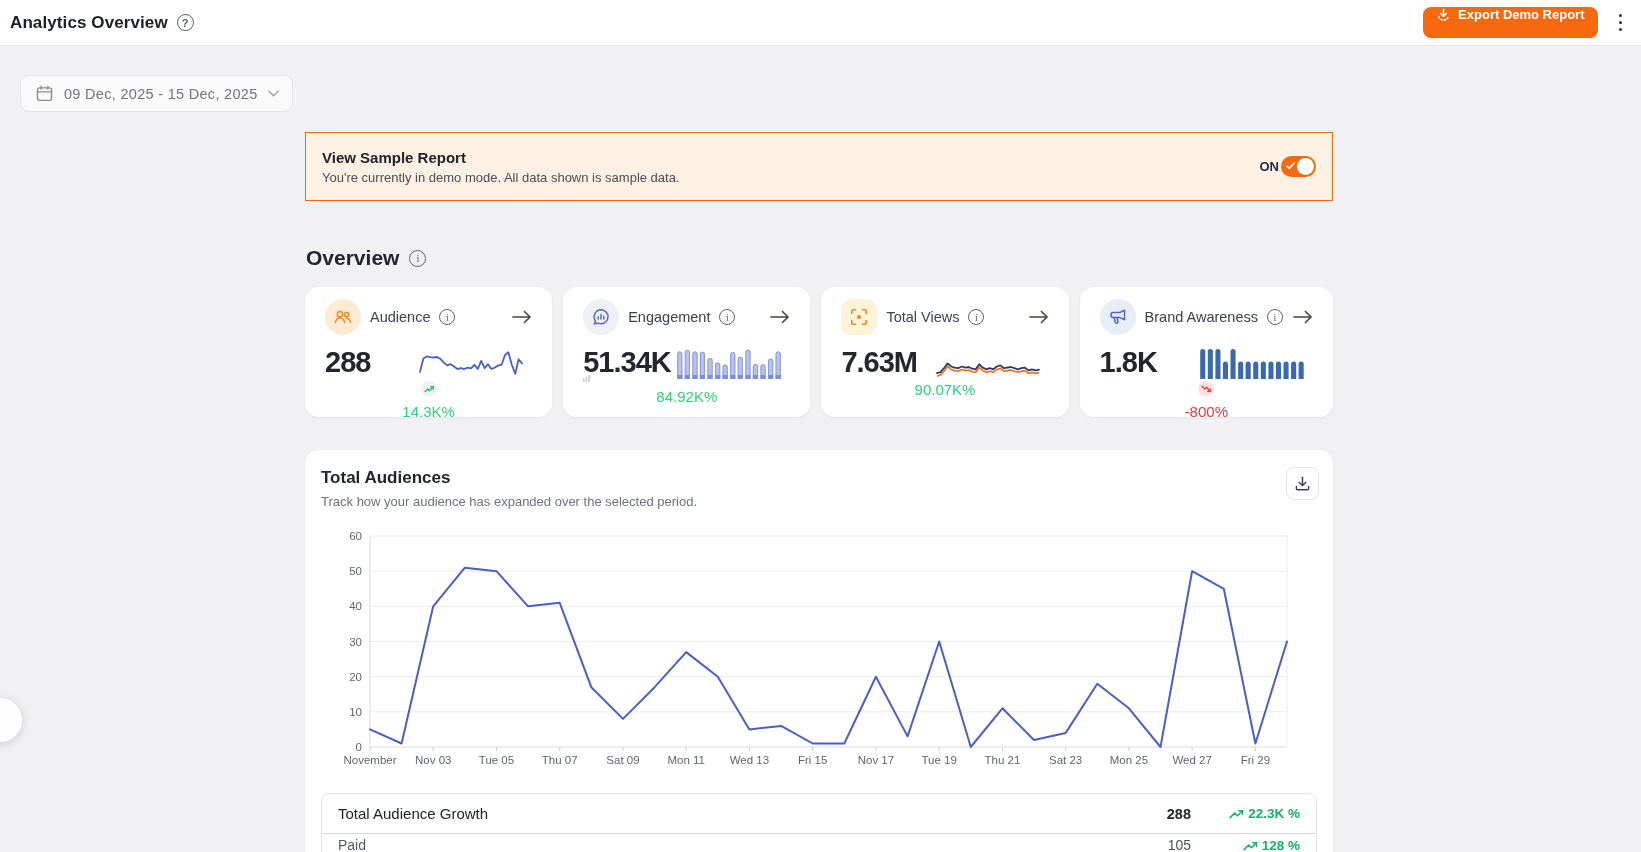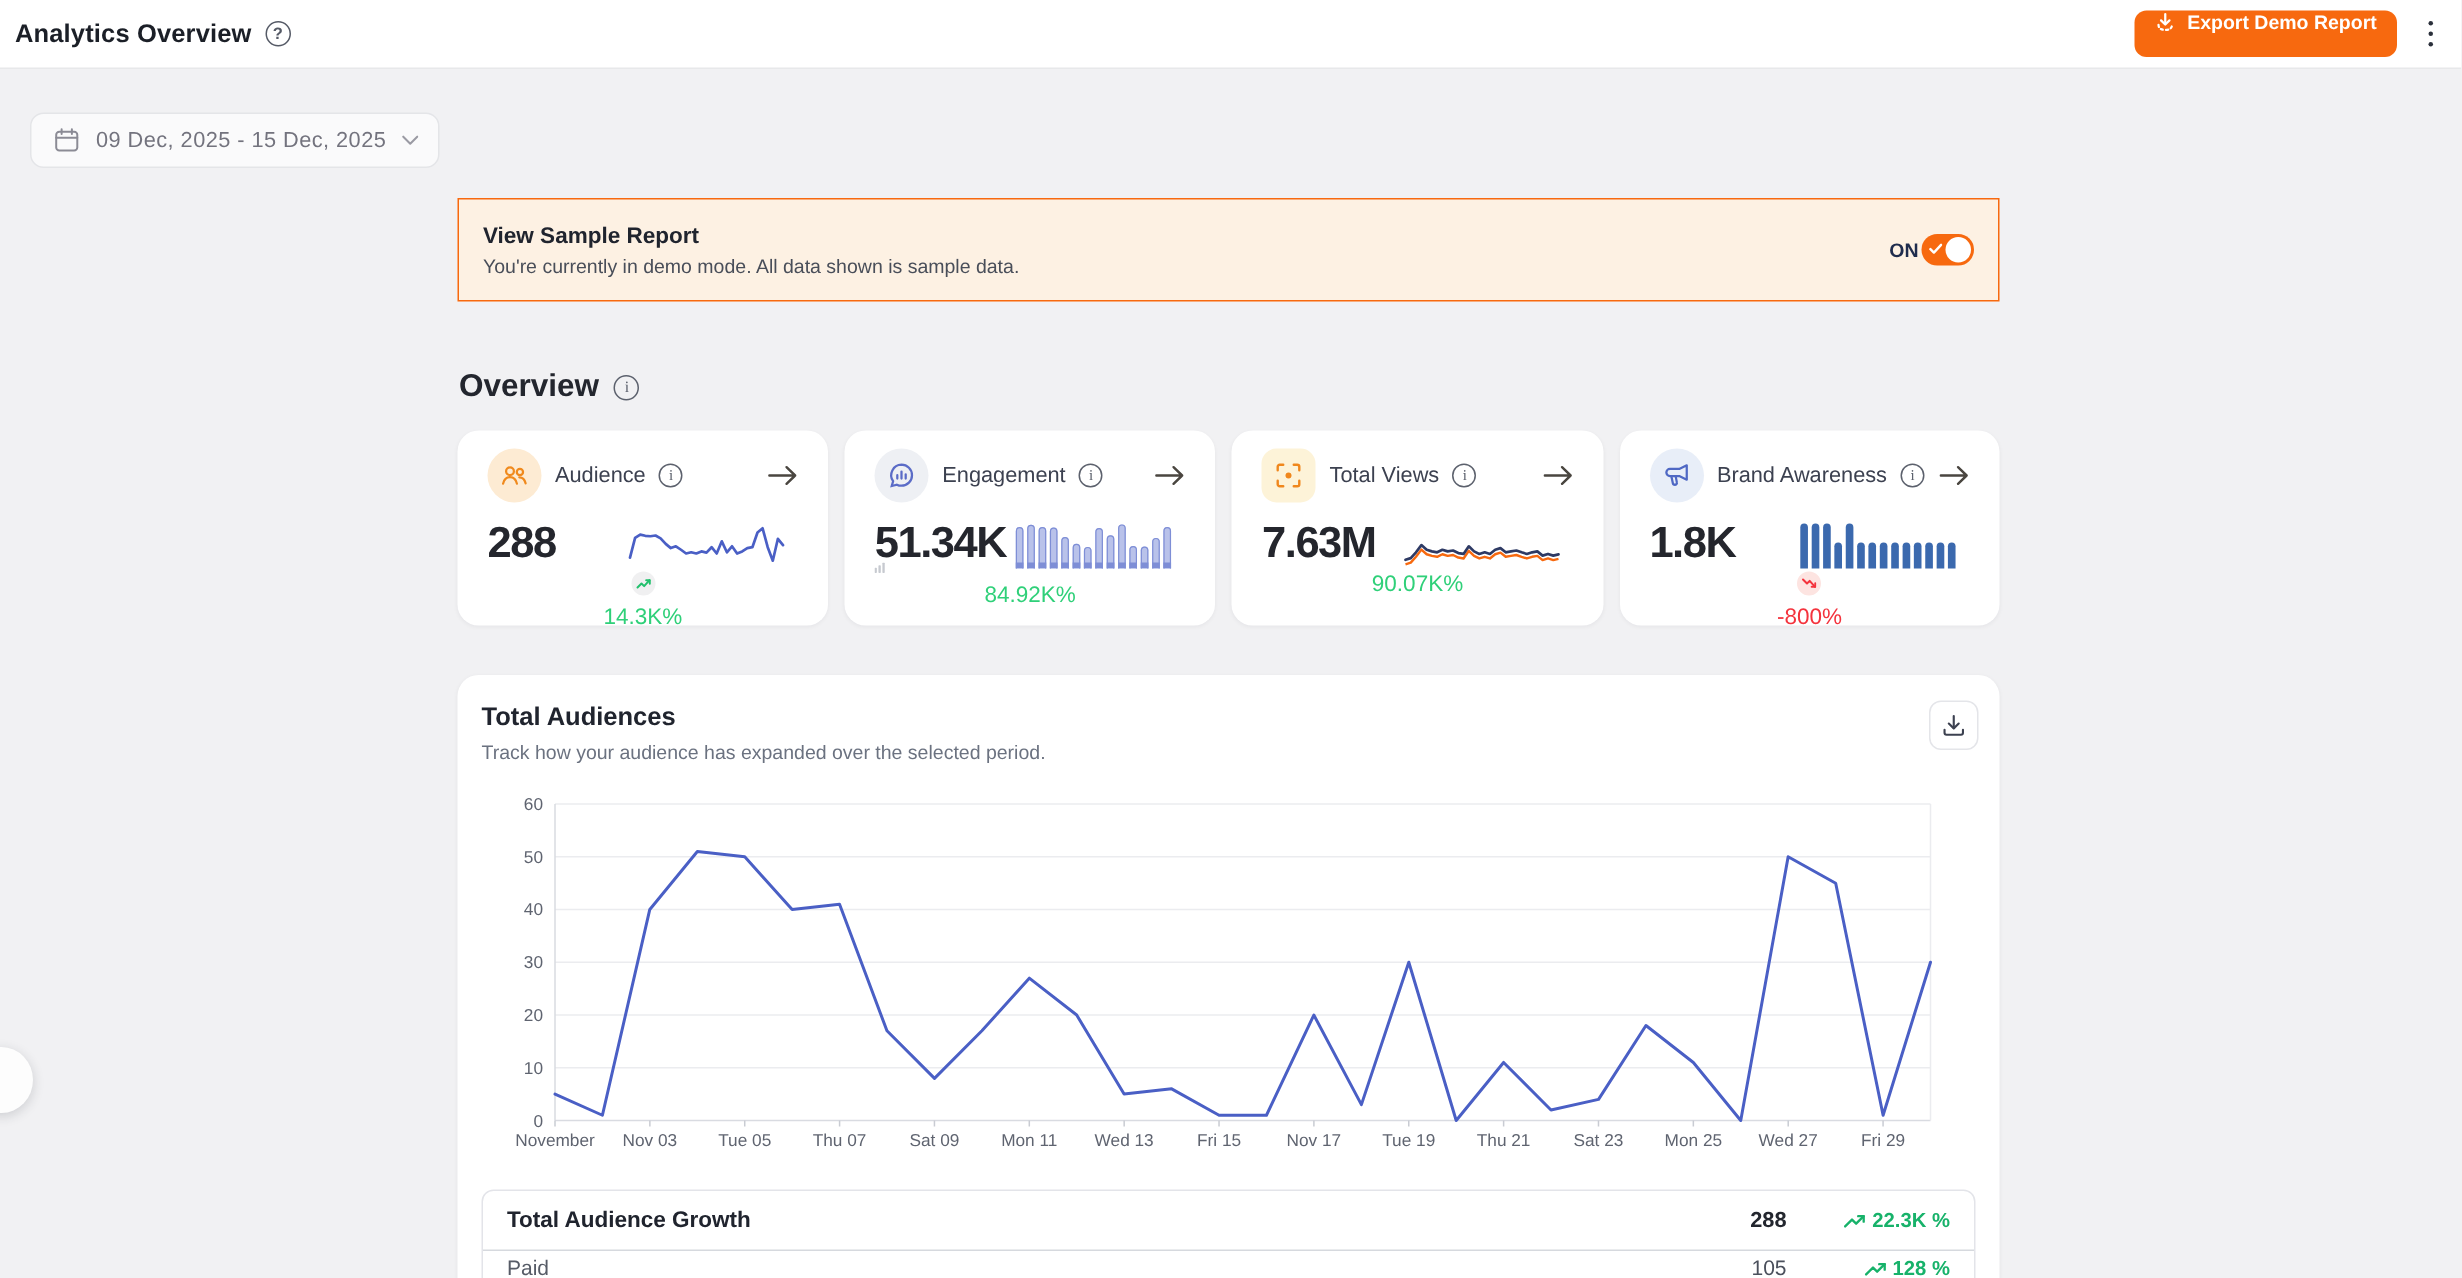--- a/index.html
+++ b/index.html
@@ -68,21 +68,21 @@
   .chart-title { font-size:17px; font-weight:bold; color:#20242e; }
   .chart-sub { font-size:13px; color:#6b7280; margin-top:6px; }
   .dl-btn { position:absolute; top:17px; right:14px; width:33px; height:33px; background:#fff; border:1px solid #e4e5e9; border-radius:8px; display:flex; align-items:center; justify-content:center; cursor:pointer; }
   #main-chart { display:block; margin-top:14px; }
 
   .growth-table { border:1px solid #e3e4e9; border-radius:8px; margin-top:20px; overflow:hidden; }
   .gt-row { display:flex; align-items:center; padding:11px 16px; }
   .gt-row.body { padding:3px 16px 9px 16px; }
   .gt-row.head { border-bottom:1px solid #d6d9de; }
   .gt-label { flex:1; font-size:15px; }
-  .gt-row.head .gt-label { font-weight:bold; color:#20242e; }
+  .gt-row.head .gt-label { font-weight:normal; color:#20242e; }
   .gt-row.body .gt-label { color:#565b66; font-size:14px; }
   .gt-value { width:120px; text-align:right; font-size:14px; color:#4b505c; }
   .gt-row.head .gt-value { font-weight:bold; color:#23262e; font-size:14.5px; }
   .gt-delta { width:109px; display:flex; align-items:center; justify-content:flex-end; gap:4px; font-size:13.5px; font-weight:bold; color:#17b26a; }
 
   .edge-handle { position:absolute; left:-20px; top:698px; width:42px; height:44px; background:#fdfdfd; border-radius:50%; box-shadow:0 2px 8px rgba(40,44,56,.18); }
 </style>
 </head>
 <body>
 

